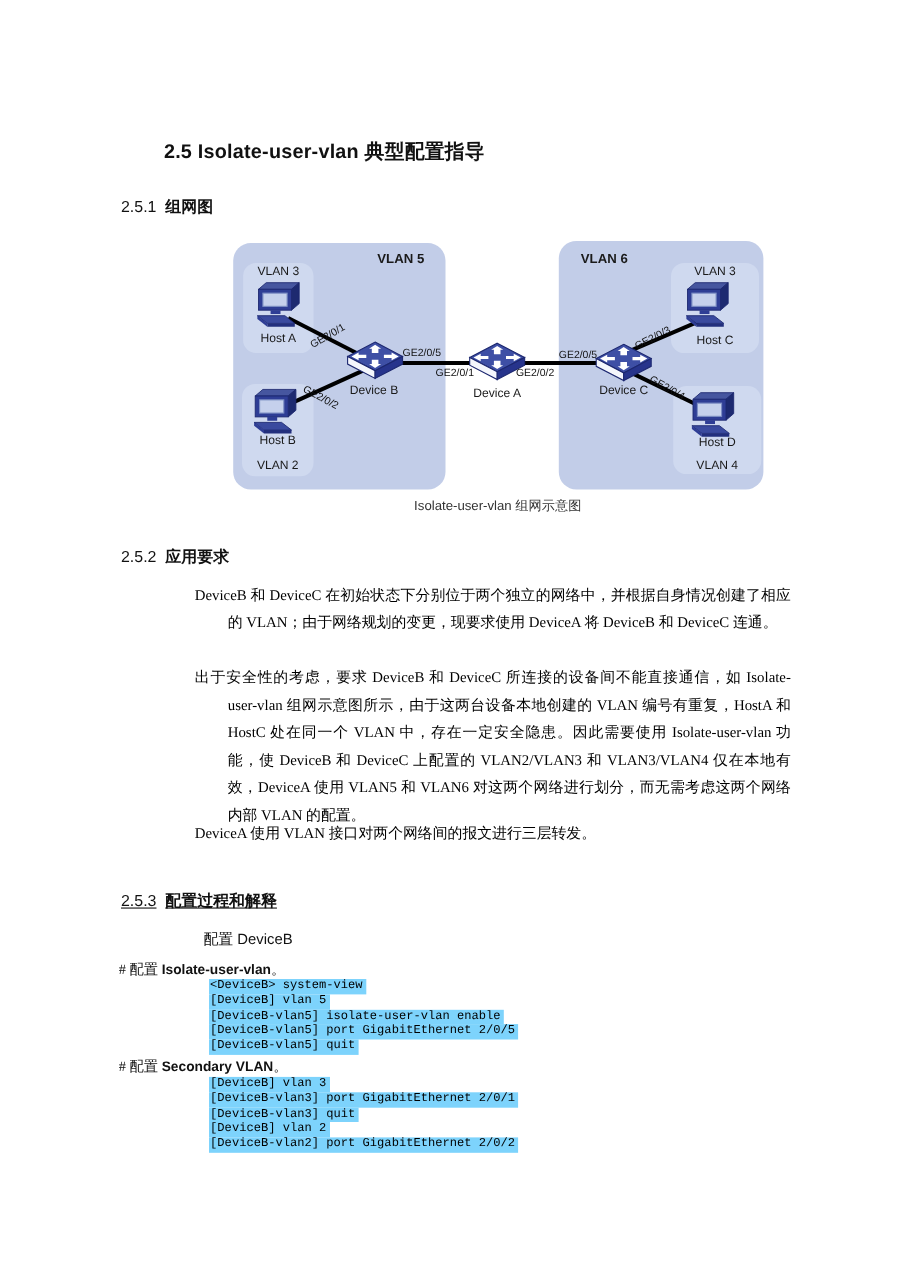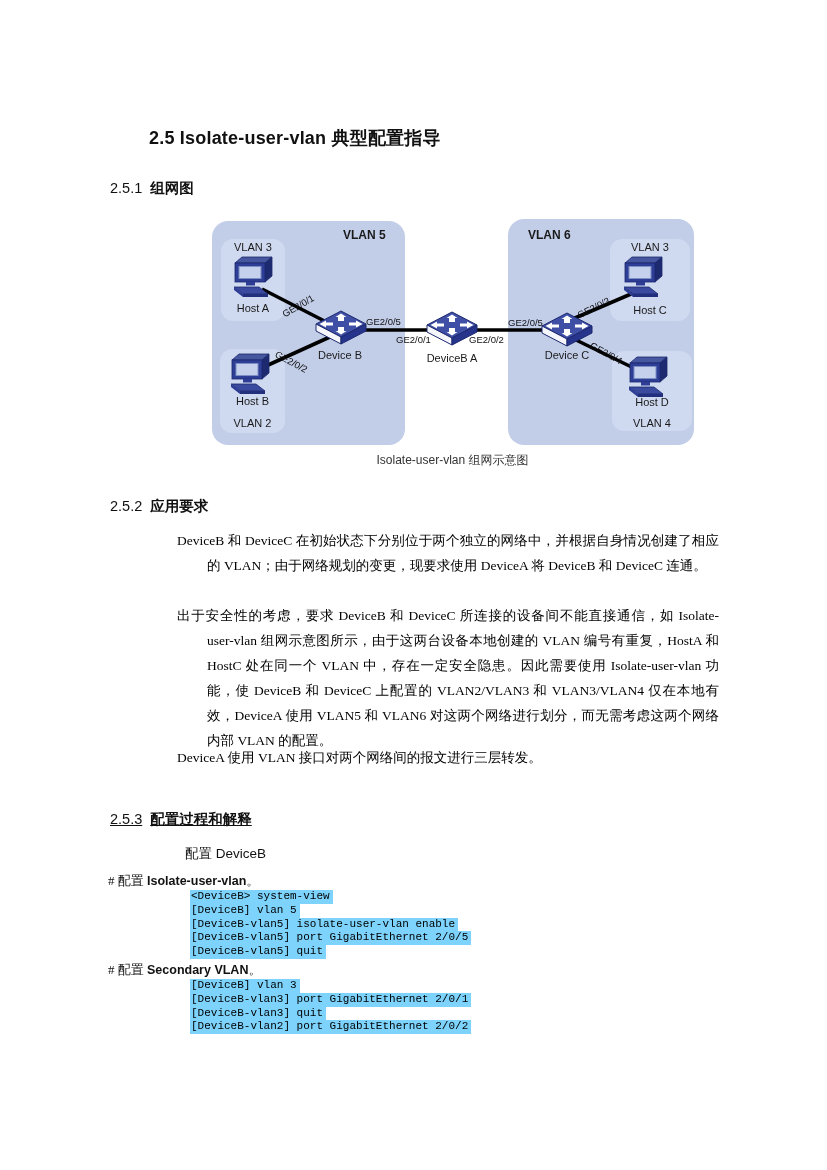--- a/index.html
+++ b/index.html
@@ -129,21 +129,21 @@
   <div class="dlabel" style="left:221px;top:26px;width:64px;">VLAN 3</div>
   <div class="dlabel" style="left:221px;top:87px;width:64px;">Host A</div>
   <div class="dlabel" style="left:220px;top:180px;width:65px;">Host B</div>
   <div class="dlabel" style="left:220px;top:202px;width:65px;">VLAN 2</div>
   <div class="dlabel" style="left:610px;top:26px;width:80px;">VLAN 3</div>
   <div class="dlabel" style="left:610px;top:89px;width:80px;">Host C</div>
   <div class="dlabel" style="left:612px;top:181px;width:80px;">Host D</div>
   <div class="dlabel" style="left:612px;top:202px;width:80px;">VLAN 4</div>
 
   <div class="dlabel" style="left:308px;top:134px;width:64px;">Device B</div>
-  <div class="dlabel" style="left:420px;top:137px;width:64px;">DeviceB A</div>
+  <div class="dlabel" style="left:420px;top:137px;width:64px;">Device A</div>
   <div class="dlabel" style="left:535px;top:134px;width:64px;text-align:center;">Device C</div>
 
   <div class="plabel" style="left:283px;top:94px;transform:rotate(-30deg);">GE2/0/1</div>
   <div class="plabel" style="left:276px;top:133px;transform:rotate(28deg);">GE2/0/2</div>
   <div class="plabel" style="left:366px;top:101px;">GE2/0/5</div>
   <div class="plabel" style="left:396px;top:119px;">GE2/0/1</div>
   <div class="plabel" style="left:469px;top:119px;">GE2/0/2</div>
   <div class="plabel" style="left:508px;top:102px;">GE2/0/5</div>
   <div class="plabel" style="left:578px;top:95px;transform:rotate(-27deg);">GE2/0/3</div>
   <div class="plabel" style="left:591px;top:124px;transform:rotate(29deg);">GE2/0/4</div>
@@ -178,14 +178,15 @@
 </div>
 
 <div class="abs cfgline" id="step2">
   <span># 配置 </span><b>Secondary VLAN</b><span>。</span>
 </div>
 
 <div class="abs codeblock" id="code2">
   <div class="code-line"><span>[DeviceB] vlan 3</span></div>
   <div class="code-line"><span>[DeviceB-vlan3] port GigabitEthernet 2/0/1</span></div>
   <div class="code-line"><span>[DeviceB-vlan3] quit</span></div>
+  <div class="code-line"><span>[DeviceB] vlan 2</span></div>
   <div class="code-line"><span>[DeviceB-vlan2] port GigabitEthernet 2/0/2</span></div>
 </div>
 
 </body></html>

